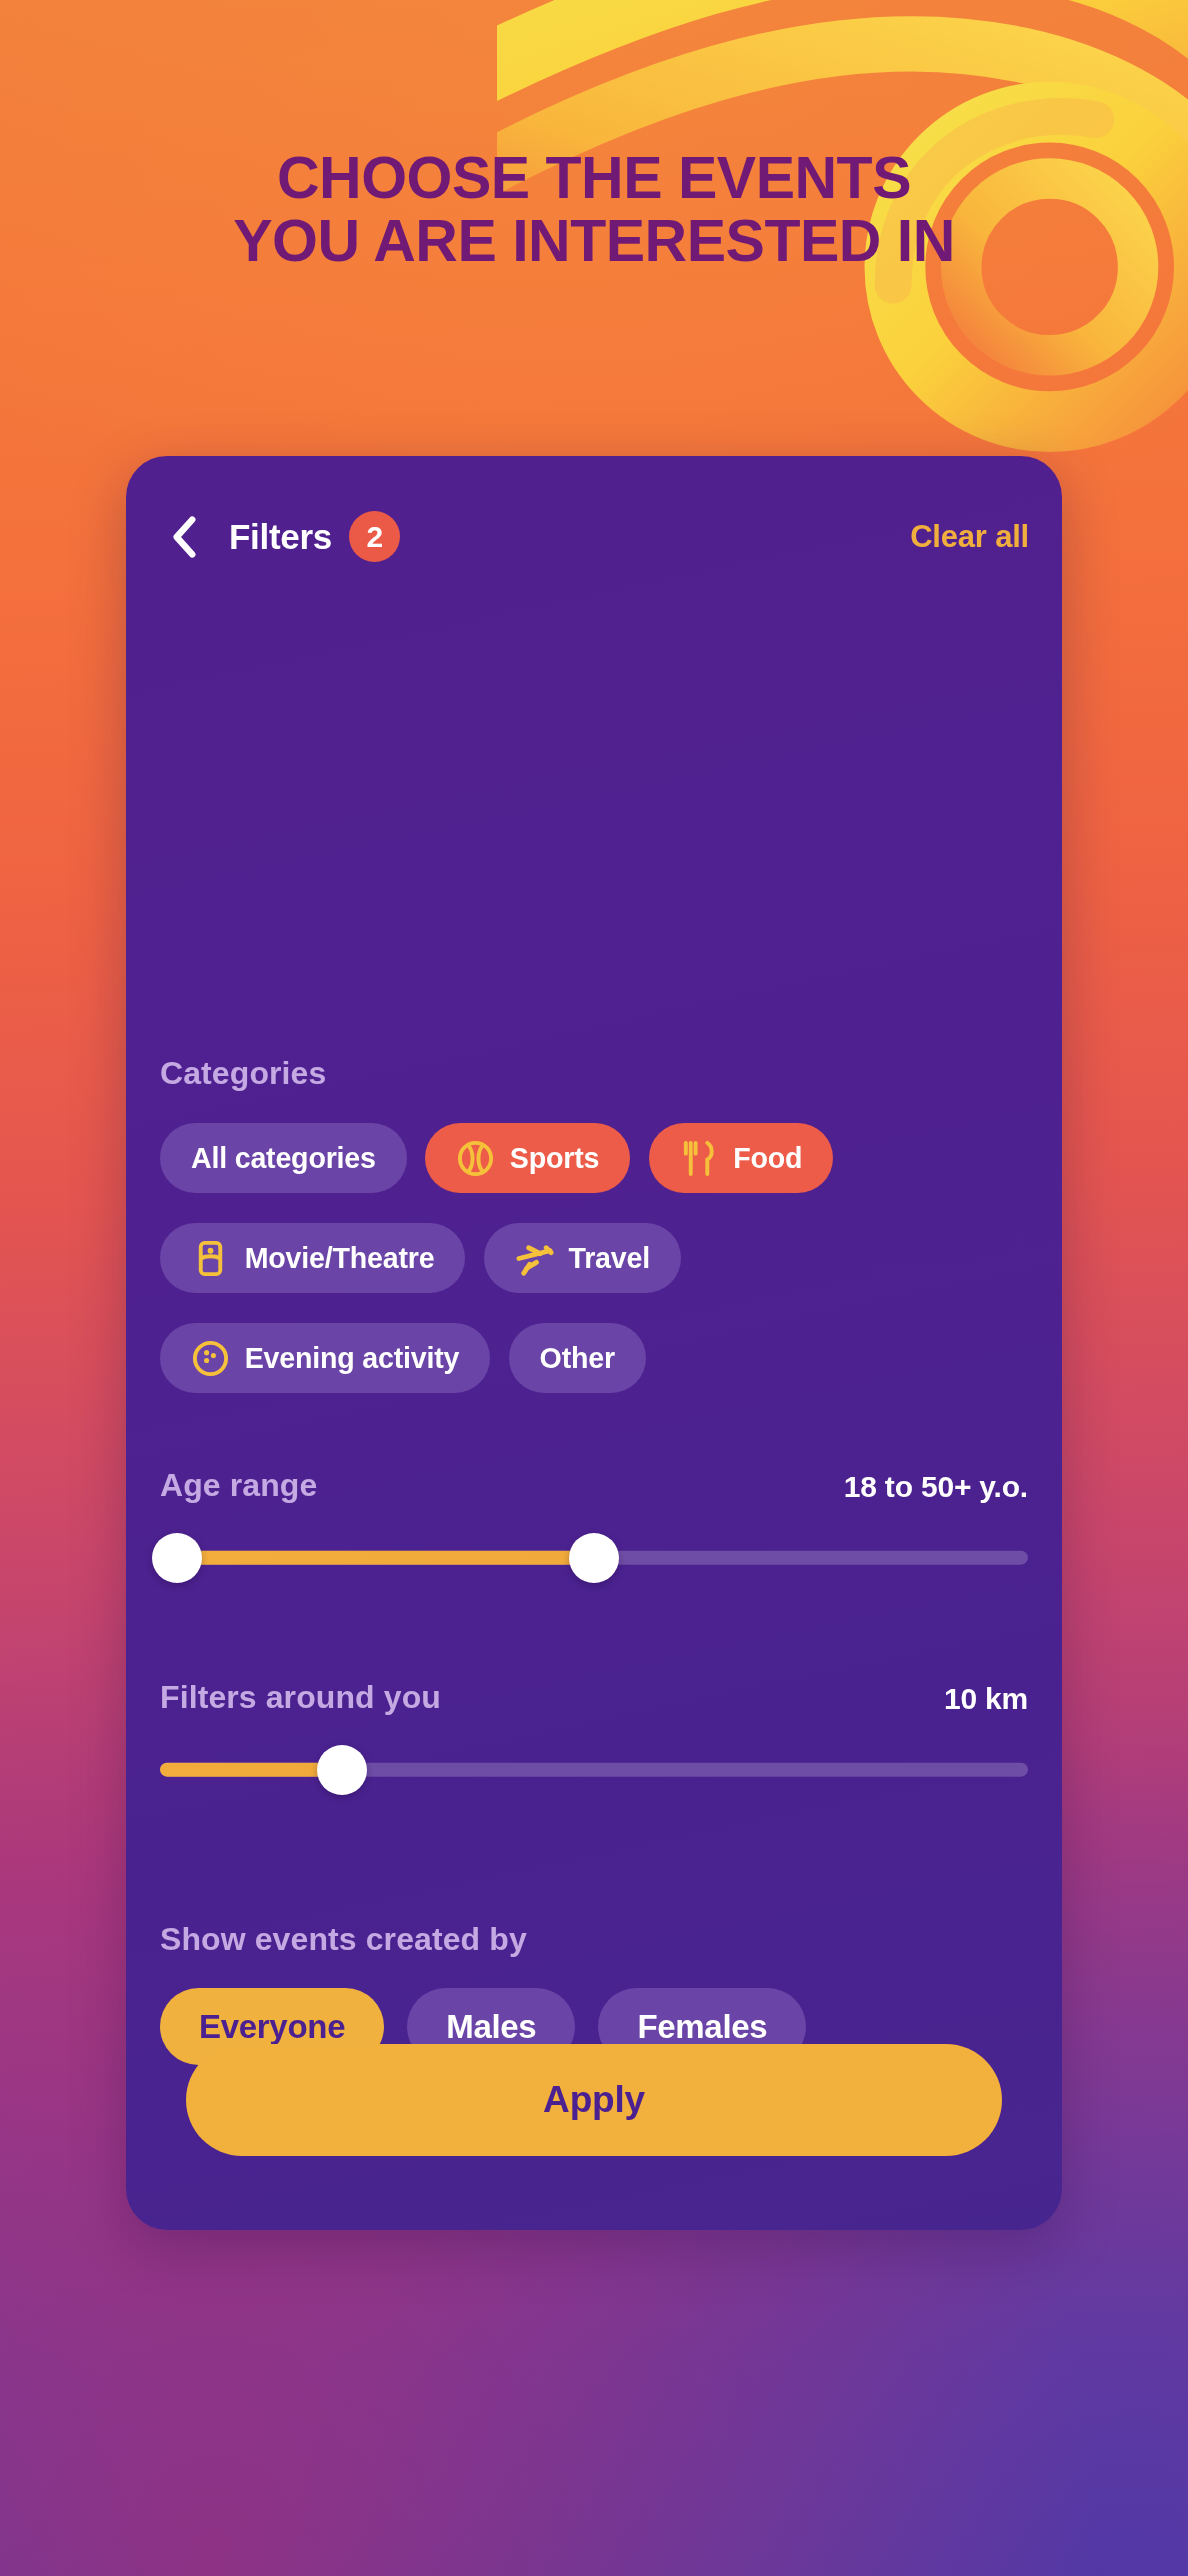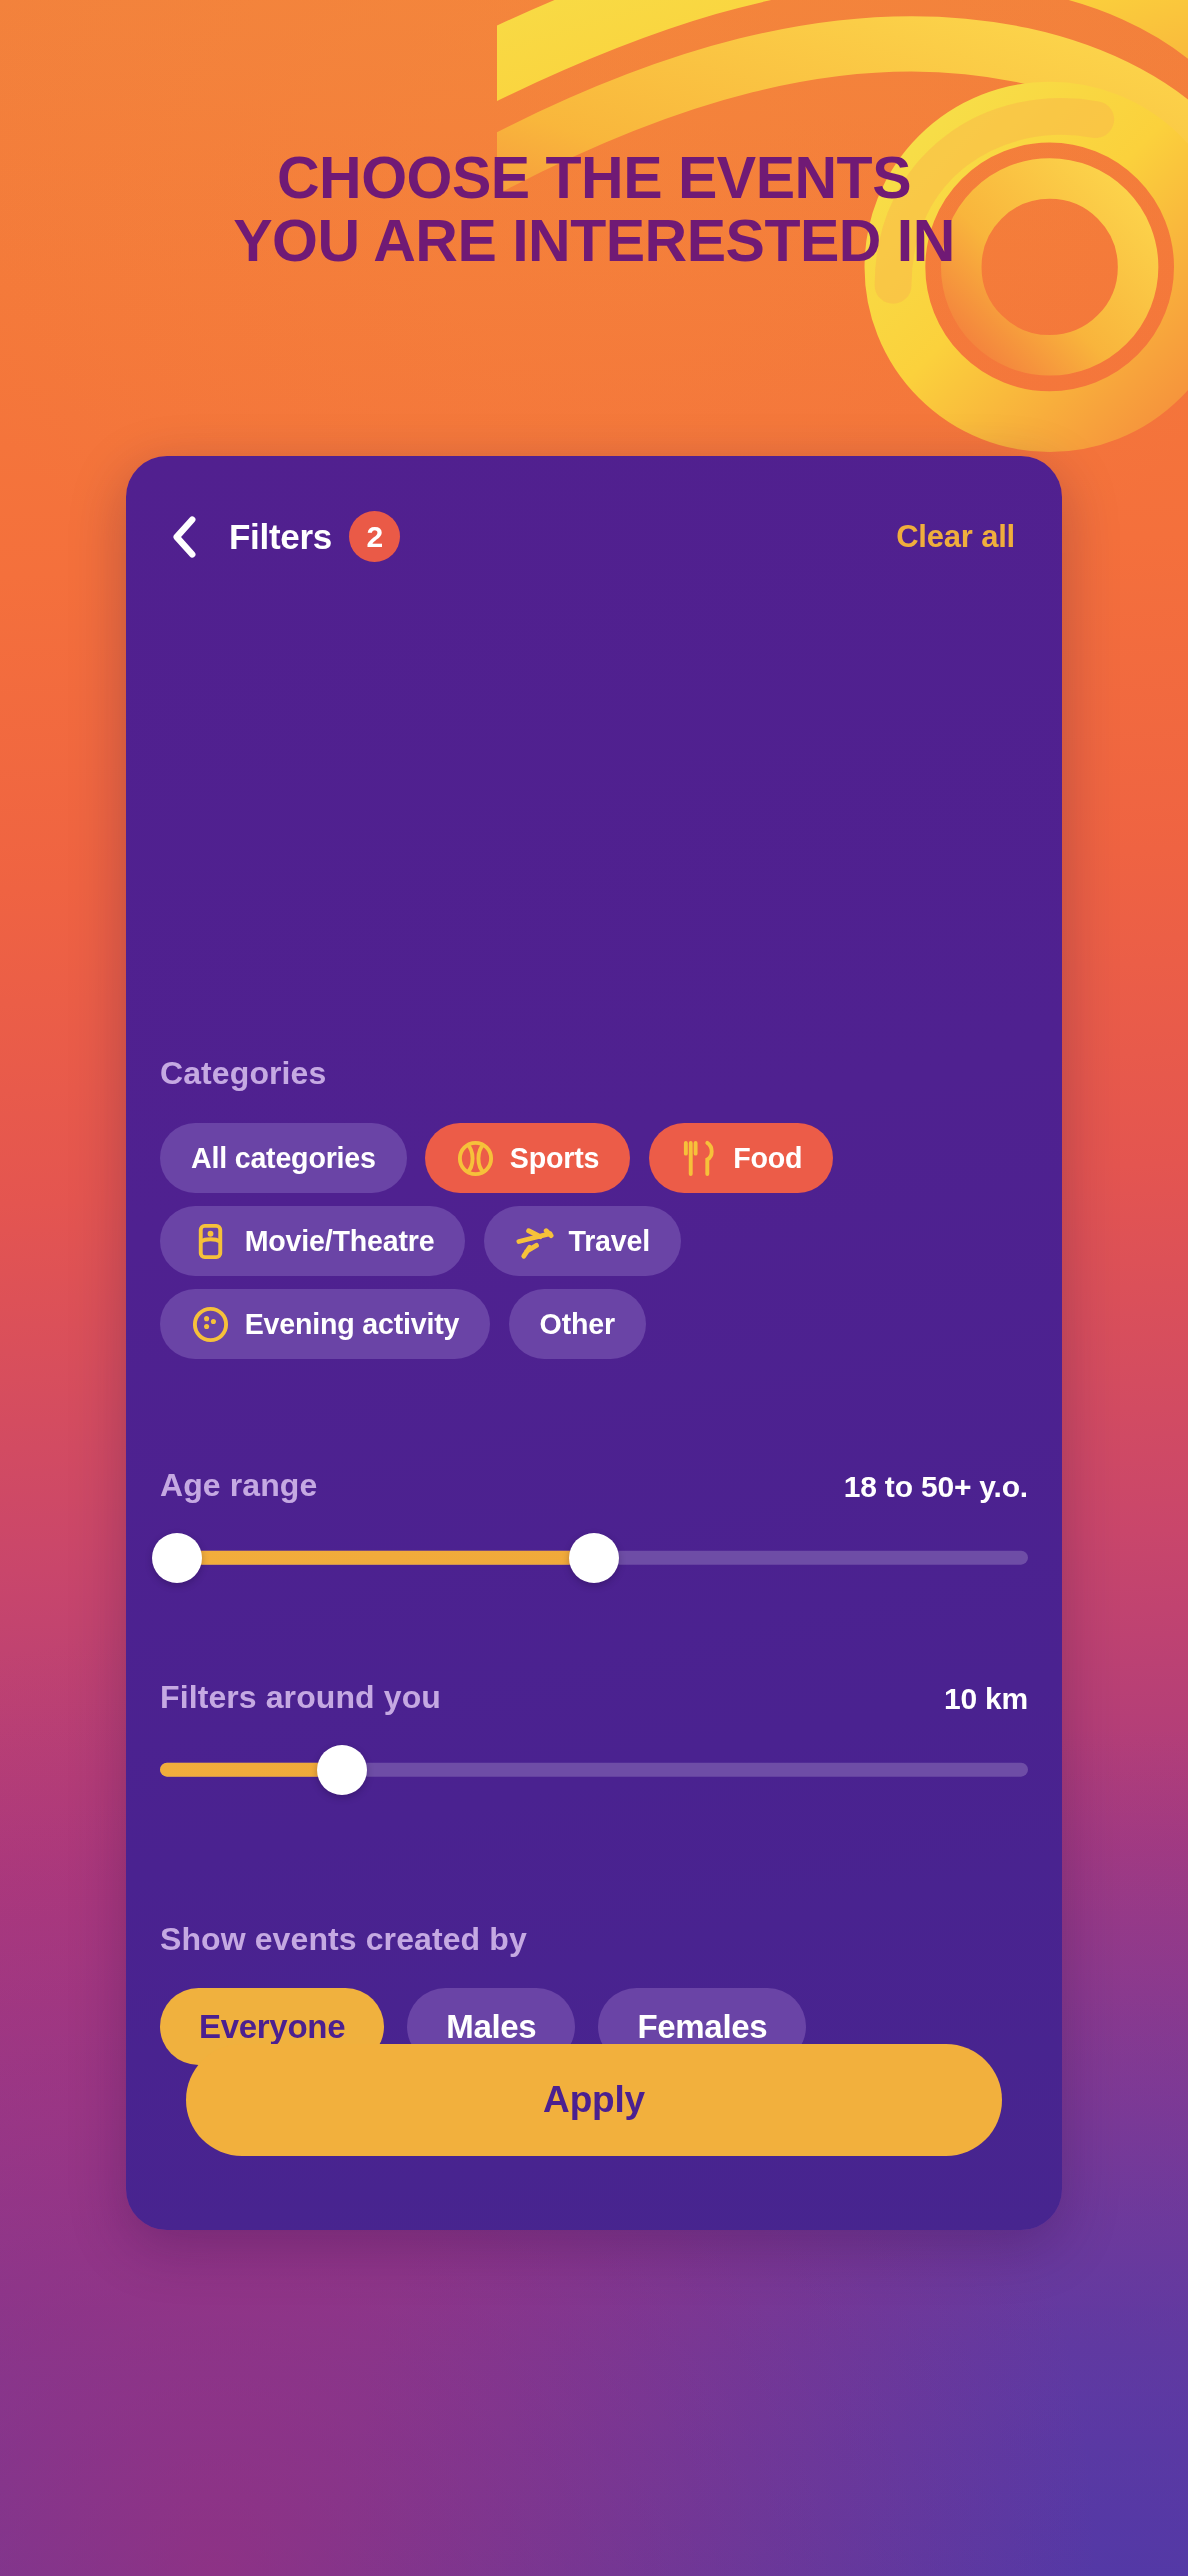--- a/index.html
+++ b/index.html
@@ -74,38 +74,38 @@
   }
   .title-wrap { display:flex; align-items:center; gap:17.5px; margin-left:20px; }
   .card-title { color:#ffffff; font-size:35px; font-weight:bold; letter-spacing:-0.3px; }
   .count-badge {
     width:51px; height:51px; border-radius:50%;
     background:#ea5a47; color:#fff;
     display:flex; align-items:center; justify-content:center;
     font-size:30px; font-weight:bold;
   }
   .clear-all {
-    margin-left:auto; margin-right:47px;
+    margin-left:auto; margin-right:33px;
     color:#f0ae3c; font-size:31px; font-weight:bold;
     cursor:pointer; letter-spacing:-0.2px;
   }
 
   
   .sec-label {
     color:#c5a9e2; font-size:32px; font-weight:bold;
     letter-spacing:0.1px;
   }
   .sec-value {
     color:#ffffff; font-size:30px; font-weight:bold; letter-spacing:-0.2px;
   }
   .row-between { display:flex; align-items:flex-end; justify-content:space-between; }
 
   
   #categories-block { position:absolute; left:34px; right:34px; top:599px; }
-  .chip-rows { margin-top:31px; display:flex; flex-direction:column; gap:13px; }
+  .chip-rows { margin-top:31px; display:flex; flex-direction:column; gap:30px; }
   .chip-row { display:flex; gap:18.4px; }
   .chip {
     display:inline-flex; align-items:center; gap:14.7px;
     height:70px; padding:0 31px;
     border-radius:35px;
     background:#6a44a6;
     color:#ffffff; font-size:28.6px; font-weight:bold; letter-spacing:-0.2px;
     cursor:pointer; white-space:nowrap;
   }
   .chip.selected { background:#ec5c48; }

